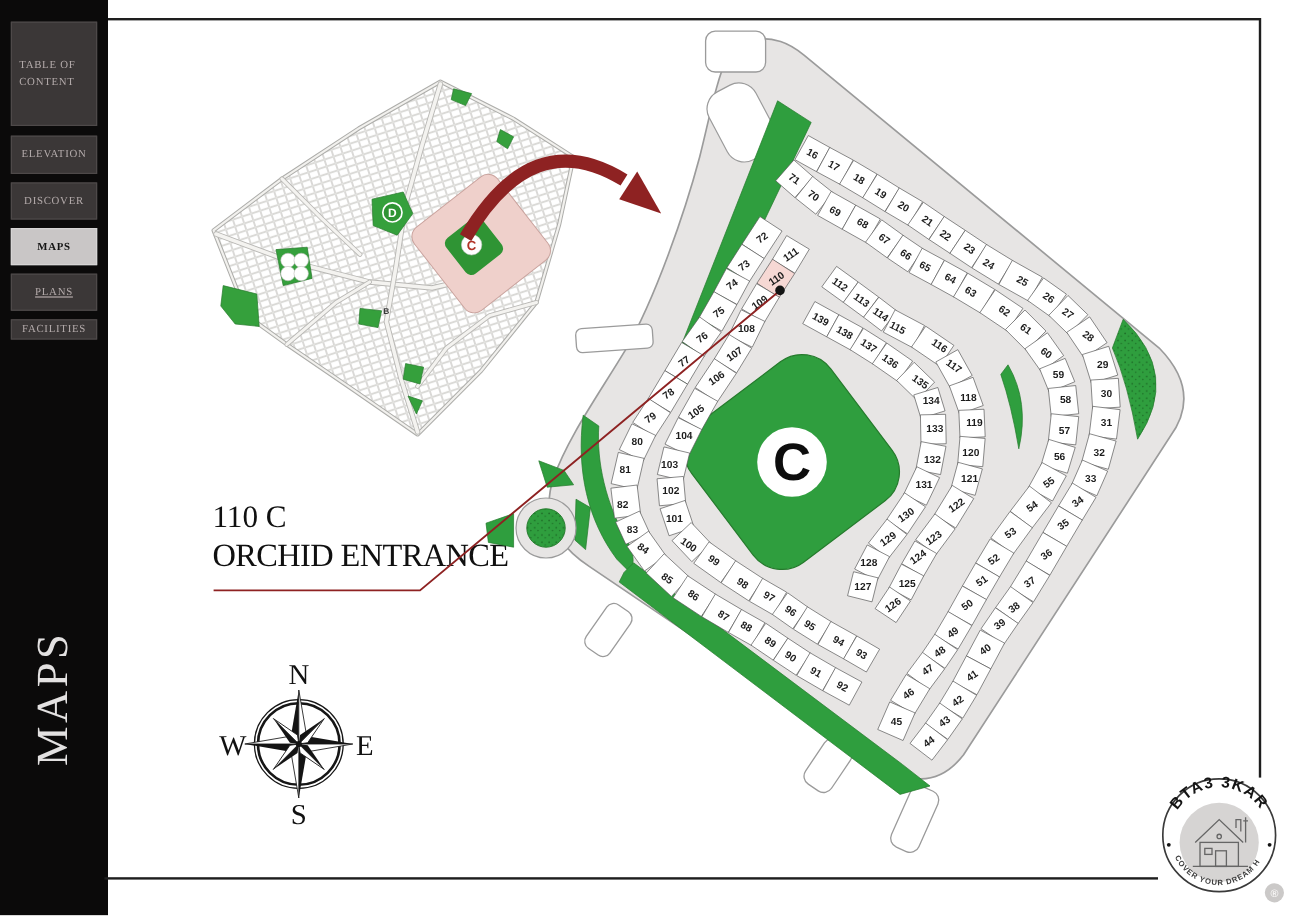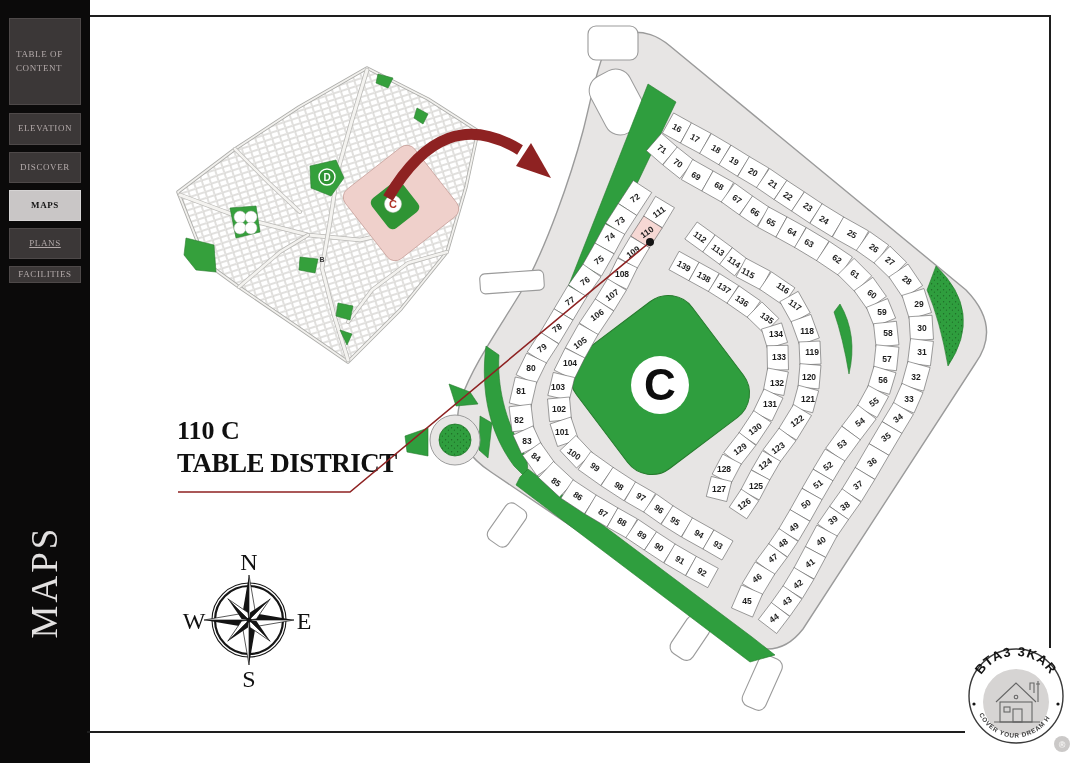--- a/index.html
+++ b/index.html
@@ -20,21 +20,21 @@
   #btn-facilities{top:266px;height:17px;}
   .vertical-label{position:absolute;left:44px;top:582px;transform:translate(-50%,-50%) rotate(-90deg);
             font-family:"Liberation Serif",serif;font-size:37px;color:#e3e1e1;letter-spacing:3px;white-space:nowrap;}
   
   .fl{position:absolute;background:#1e1e1e;}
   .fl-top{left:90px;top:15px;width:960px;height:2px;}
   .fl-right{left:1049px;top:15px;width:2px;height:633px;}
   .fl-bottom{left:87px;top:731px;width:878px;height:2px;}
   
   .callout{position:absolute;left:177px;top:416px;color:#101010;
-           font-family:"Liberation Serif",serif;font-weight:bold;}
+           font-family:"Liberation Serif",serif;font-weight:normal;}
   .callout .l1{font-size:26px;line-height:30px;}
   .callout .l2{font-size:27px;line-height:35px;letter-spacing:-.5px;}
   
   svg.scene{position:absolute;left:0;top:0;}
   .cell{fill:#ffffff;stroke:#4f4f4f;stroke-width:.55;}
   .cell.hl{fill:#f6d8d4;}
   .plotnum{font:700 8.5px "Liberation Sans",sans-serif;fill:#1c1c1c;text-anchor:middle;}
   .ov-label-d{font:700 10px "Liberation Sans",sans-serif;fill:#ffffff;text-anchor:middle;}
   .ov-label-c{font:700 11px "Liberation Sans",sans-serif;fill:#b23327;text-anchor:middle;}
   .ov-label-b{font:600 7px "Liberation Sans",sans-serif;fill:#3a3a3a;text-anchor:middle;}
@@ -58,21 +58,21 @@
     <div class="side-btn" id="btn-facilities">FACILITIES</div>
     <div class="vertical-label">MAPS</div>
   </div>
 
   <div class="fl fl-top"></div>
   <div class="fl fl-right"></div>
   <div class="fl fl-bottom"></div>
 
   <div class="callout">
     <div class="l1">110 C</div>
-    <div class="l2">TABLE DISTRICT</div>
+    <div class="l2">ORCHID ENTRANCE</div>
   </div>
 
   <svg class="scene" width="1080" height="763" viewBox="0 0 1080 763">
     <defs>
       <pattern id="lots" width="8" height="6" patternUnits="userSpaceOnUse" patternTransform="rotate(-18)">
         <rect width="8" height="6" fill="#fbfbf9"></rect>
         <rect x="0.5" y="0.5" width="7" height="5" fill="#ffffff" stroke="#cfcecb" stroke-width="0.6"></rect>
       </pattern>
       <pattern id="grassdots" width="6" height="6" patternUnits="userSpaceOnUse">
         <rect width="6" height="6" fill="#2f9e3e"></rect>

